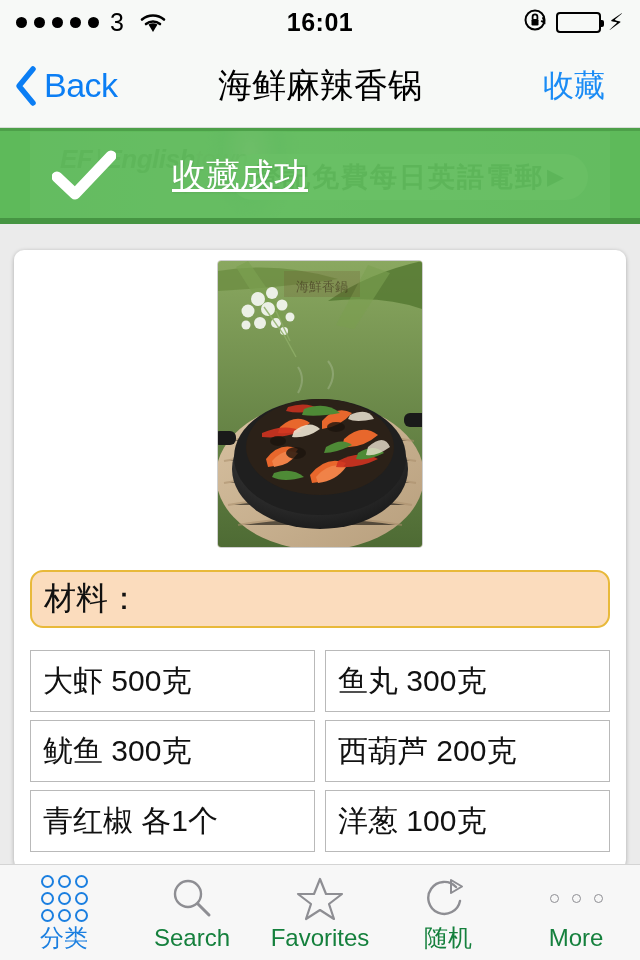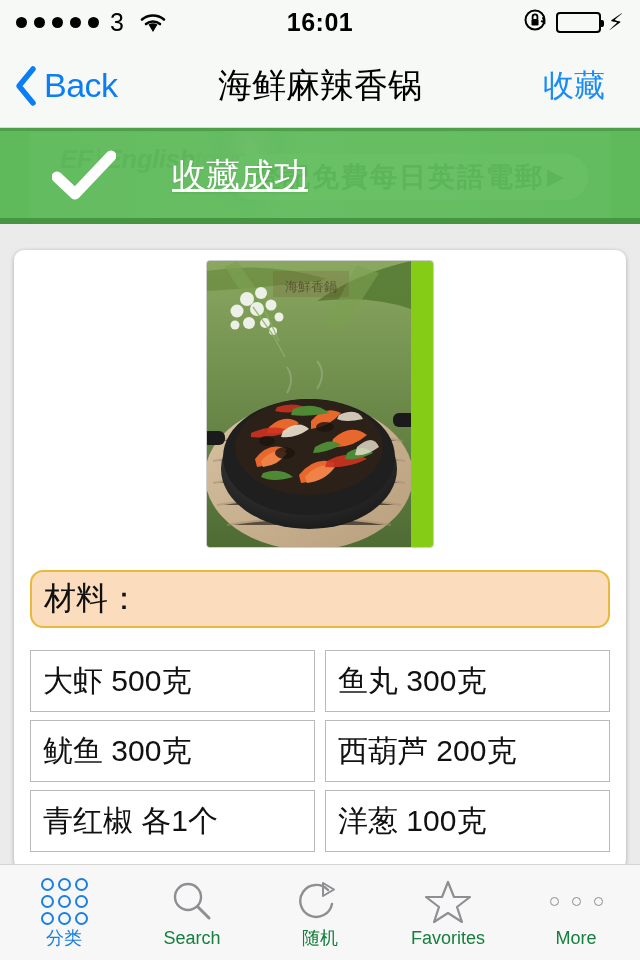--- a/index.html
+++ b/index.html
@@ -154,26 +154,26 @@
     background: #fff;
     border-radius: 10px;
     box-shadow: 0 1px 4px rgba(0,0,0,.28);
     overflow: hidden;
   }
   .photo-wrap {
     display: flex; justify-content: center;
     padding-top: 10px;
   }
   .photo {
-    width: 228px; height: 288px;
+    width: 206px; height: 288px;
     border: 1px solid #cfcfcf;
     border-radius: 4px;
     overflow: hidden;
     position: relative;
-    background: #84cc16;
+    background: #fef9c3;
   }
   .photo svg { display: block; }
 
   .section-header {
     margin: 22px 16px 0 16px;
     background: #fbdcbd;
     border: 2px solid #e8b93a;
     border-radius: 13px;
     height: 58px;
     display: flex; align-items: center;
@@ -207,21 +207,21 @@
   .tab {
     flex: 1;
     display: flex; flex-direction: column;
     align-items: center; justify-content: center;
     gap: 4px;
     cursor: pointer;
     color: #15803d;
   }
   .tab.active { color: #1b7fe0; }
   .tab-icon { height: 46px; display: flex; align-items: center; justify-content: center; }
-  .tab-label { font-size: 18px; line-height: 1; }
+  .tab-label { font-size: 24px; line-height: 1; }
   .grid-icon { display: grid; grid-template-columns: repeat(3, 13px); gap: 4px; }
   .grid-icon i {
     width: 13px; height: 13px; border-radius: 50%;
     border: 2.5px solid #1b7fe0; display: block;
   }
   .dots-icon { display: flex; gap: 13px; align-items: center; }
   .dots-icon i {
     width: 9px; height: 9px; border-radius: 50%;
     border: 1.5px solid #8e8e93; display: block;
   }
@@ -454,39 +454,39 @@
         <svg width="44" height="44" viewBox="0 0 44 44">
           <circle cx="18" cy="17" r="13" stroke="#8e8e93" stroke-width="2.4" fill="none"></circle>
           <path d="M28 27 L39 38" stroke="#8e8e93" stroke-width="3" stroke-linecap="round"></path>
         </svg>
       </span>
       <span class="tab-label">Search</span>
     </div>
 
     <div class="tab">
       <span class="tab-icon">
+        <svg width="48" height="46" viewBox="0 0 48 46">
+          <path d="M24 3 L30 18 L46 18 L33 28 L38 43 L24 34 L10 43 L15 28 L2 18 L18 18 Z" stroke="#8e8e93" stroke-width="2.2" fill="none" stroke-linejoin="round"></path>
+        </svg>
+      </span>
+      <span class="tab-label">Favorites</span>
+    </div>
+
+    <div class="tab">
+      <span class="tab-icon">
         <svg width="44" height="44" viewBox="0 0 44 44">
           <path d="M30 10 A16 16 0 1 0 34 24" stroke="#8e8e93" stroke-width="2.4" fill="none" stroke-linecap="round"></path>
           <path d="M25 3 L36 9.5 L25 16 Z" stroke="#8e8e93" stroke-width="2" fill="none" stroke-linejoin="round"></path>
         </svg>
       </span>
       <span class="tab-label">随机</span>
     </div>
 
     <div class="tab">
       <span class="tab-icon">
-        <svg width="48" height="46" viewBox="0 0 48 46">
-          <path d="M24 3 L30 18 L46 18 L33 28 L38 43 L24 34 L10 43 L15 28 L2 18 L18 18 Z" stroke="#8e8e93" stroke-width="2.2" fill="none" stroke-linejoin="round"></path>
-        </svg>
-      </span>
-      <span class="tab-label">Favorites</span>
-    </div>
-
-    <div class="tab">
-      <span class="tab-icon">
         <span class="dots-icon">
             <i></i>
             <i></i>
             <i></i>
           </span>
       </span>
       <span class="tab-label">More</span>
     </div>
 
   </div>

